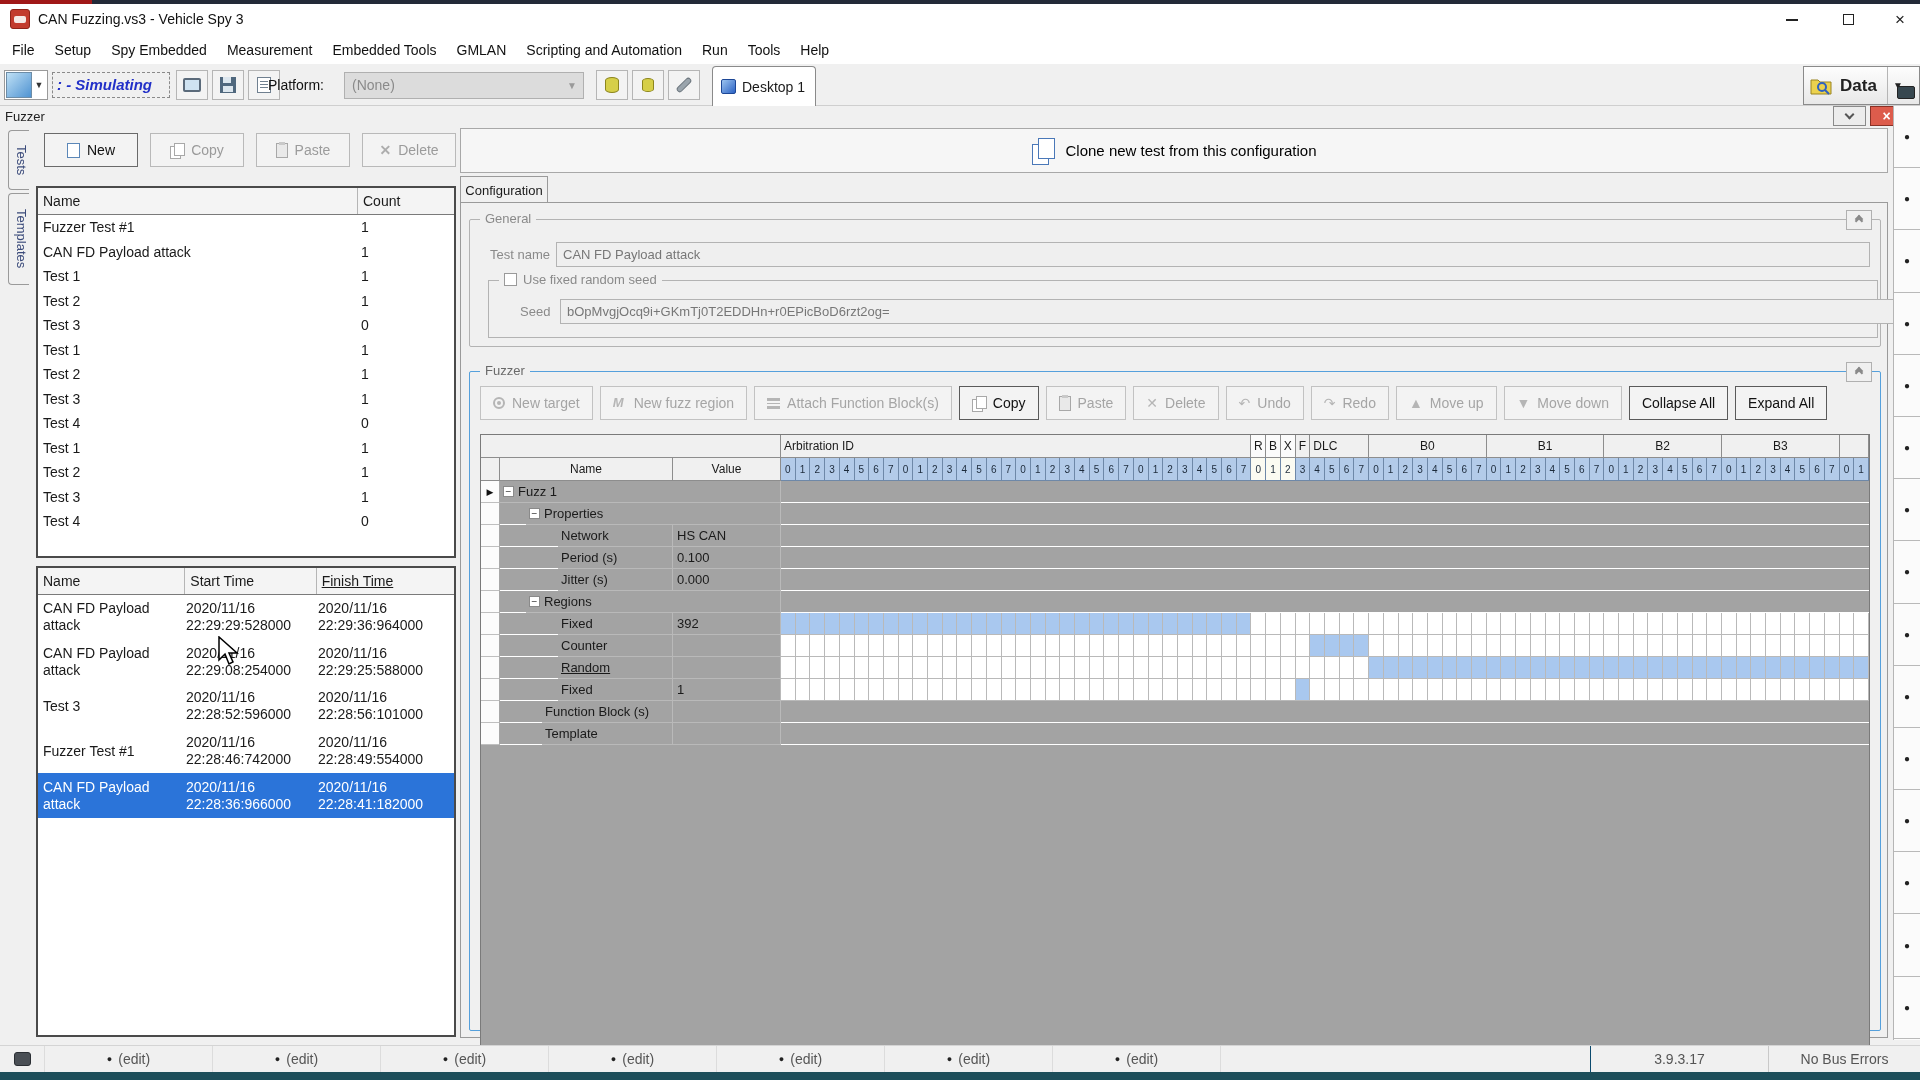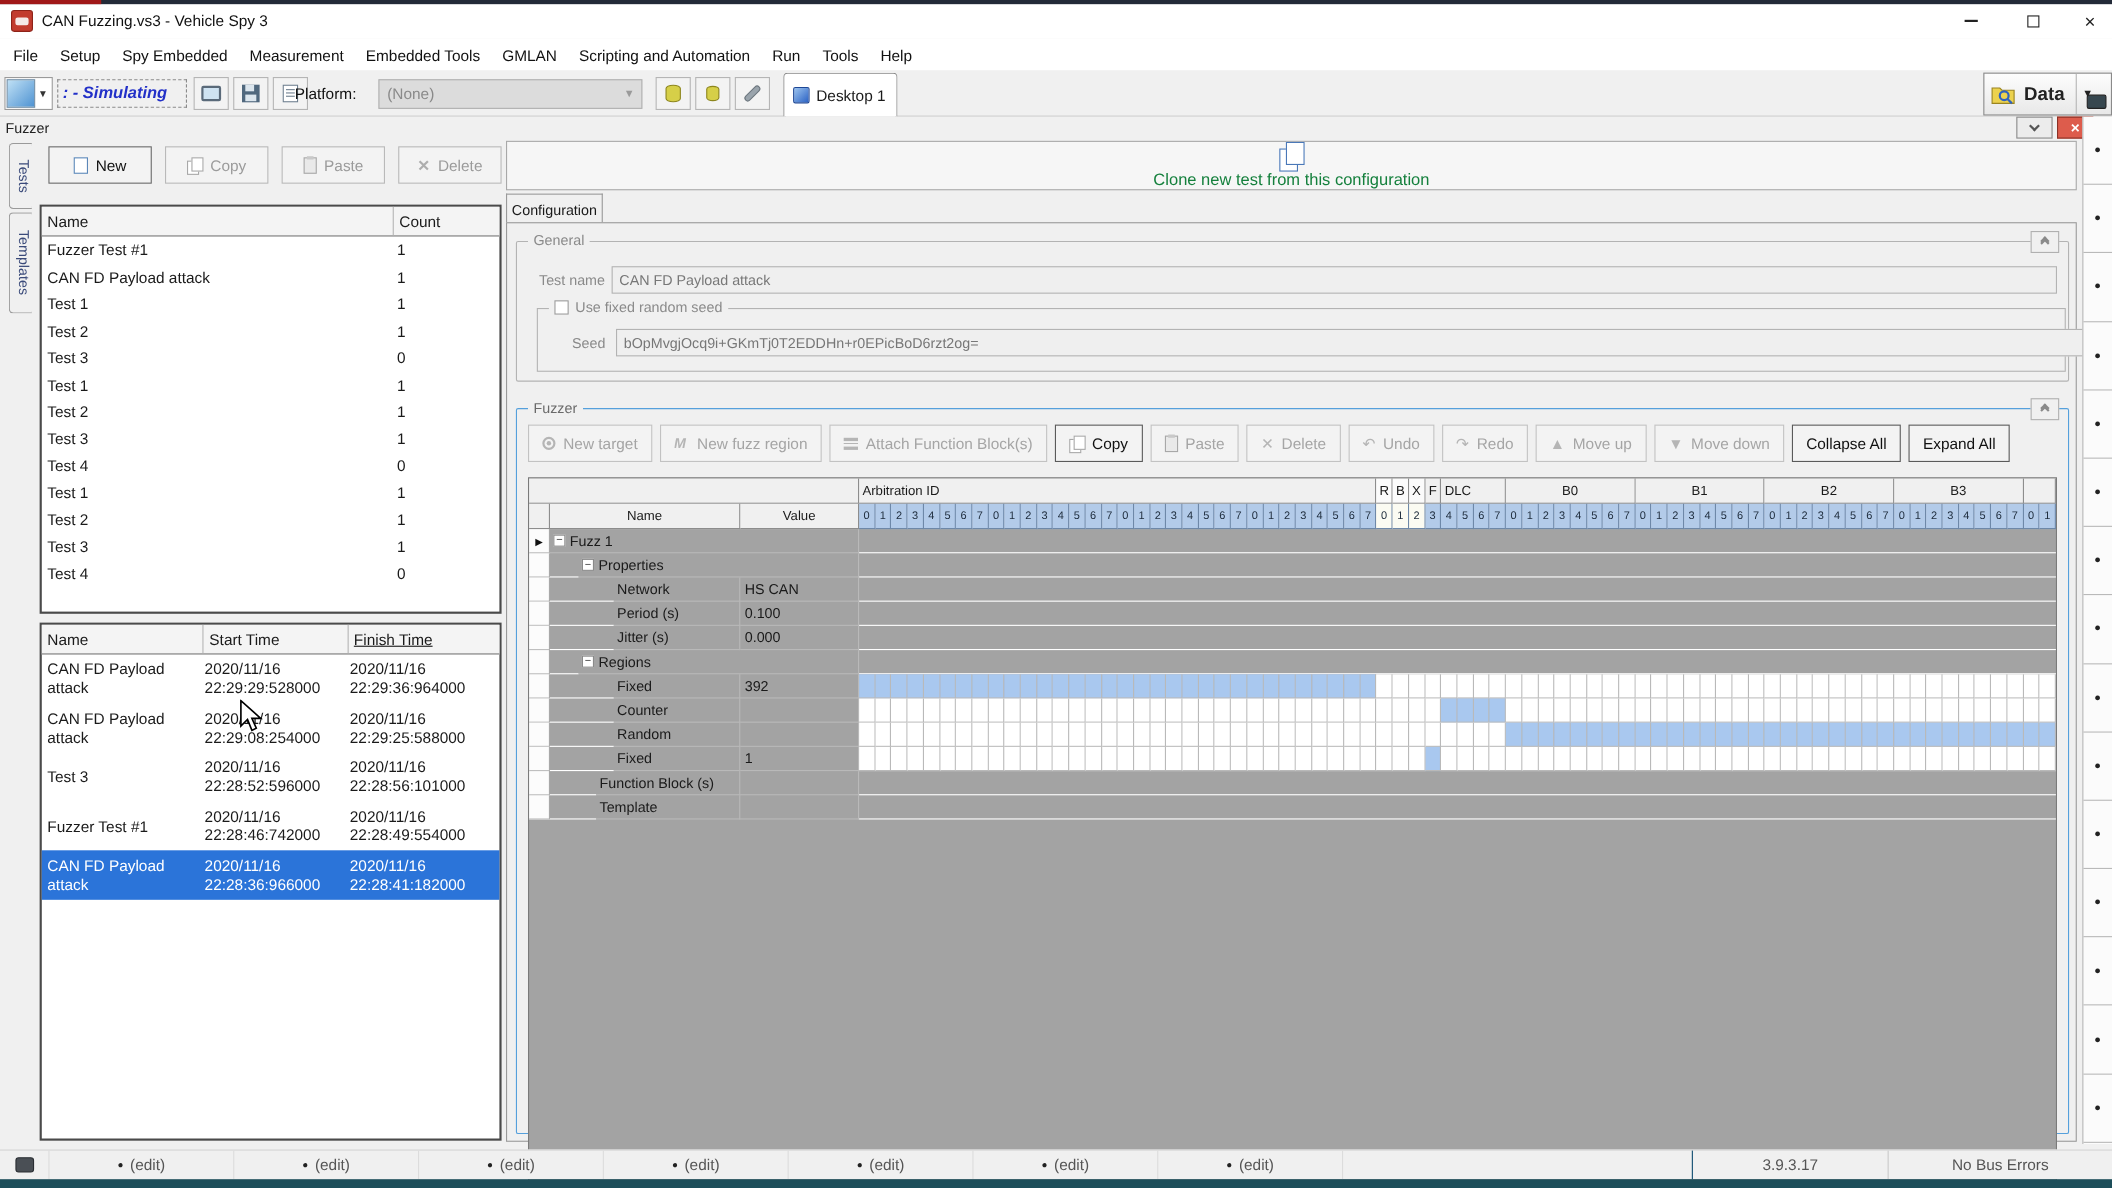--- a/index.html
+++ b/index.html
@@ -86,21 +86,21 @@
   #tests-table .trow .c0 { width:318px; padding-left:5px; }
   #tests-table .trow .c1 { width:96px; padding-left:5px; }
   #runs-table .trow { height:44.6px; }
   .runc { display:flex; flex-direction:column; justify-content:center; line-height:17px; }
   #runs-table .c0 { width:148px; padding-left:5px; }
   #runs-table .c1 { width:132px; }
   #runs-table .c2 { width:132px; }
   .trow.selected { background:#2b74d9; color:#fff; }
 
   
-  #clone-banner { position:absolute; left:460px; top:128px; width:1428px; height:45px; background:#f6f6f6; border:1px solid #a8a8a8; display:flex; align-items:center; justify-content:center; gap:12px; font-size:15px; color:#15803d;flex-direction:column; }
+  #clone-banner { position:absolute; left:460px; top:128px; width:1428px; height:45px; background:#f6f6f6; border:1px solid #a8a8a8; display:flex; align-items:center; justify-content:center; gap:12px; font-size:15px; color:#000000; }
   .ic-pages { width:22px; height:26px; position:relative; }
   .ic-pages:before, .ic-pages:after { content:""; position:absolute; width:15px; height:19px; background:#fff; border:1px solid #4a78b8; }
   .ic-pages:before { left:0; top:6px; } .ic-pages:after { left:6px; top:0; }
   #config-tab { position:absolute; left:460px; top:176px; width:88px; height:27px; background:#f0f0f0; border:1px solid #9a9a9a; border-bottom:none; font-size:13px; display:flex; align-items:center; justify-content:center; }
   #config-box { position:absolute; left:460px; top:202px; width:1428px; height:836px; border:1px solid #9a9a9a; background:#f0f0f0; }
 
   .groupbox { position:absolute; border:1px solid #b3b3b3; border-radius:2px; }
   .gb-label { position:absolute; top:-9px; left:10px; background:#f0f0f0; padding:0 5px; font-size:13px; color:#8a8a8a; }
   .gb-collapse { position:absolute; right:8px; top:-10px; width:26px; height:20px; background:#f0f0f0; border:1px solid #b0b0b0; display:flex; flex-direction:column; align-items:center; justify-content:center; }
   .chev-up { width:6px; height:6px; border-left:2px solid #8a8a8a; border-top:2px solid #8a8a8a; transform:rotate(45deg); margin:-2px 0; }
@@ -156,21 +156,21 @@
   #rail-icon { position:absolute; left:1897px; top:86px; width:18px; height:13px; background:#37474f; border-radius:2px; border:1px solid #222; }
 
   
   #statusbar { position:absolute; left:0; top:1045px; width:1920px; height:27px; background:#f0f0f0; border-top:1px solid #d4d4d4; display:flex; align-items:stretch; font-size:14px; color:#555; }
   #status-icon { width:44px; display:flex; align-items:center; justify-content:center; }
   #status-icon .g { width:17px; height:14px; background:#4a4f55; border-radius:3px; border:1px solid #2a2e33; }
   .sseg { width:168px; border-left:1px solid #dcdcdc; display:flex; align-items:center; justify-content:center; gap:6px; }
   .sseg .b { font-size:9px; color:#222; }
   #sfill { flex:1; border-left:1px solid #dcdcdc; }
   #sversion { width:178px; border-left:1px solid #0c4a6e; display:flex; align-items:center; justify-content:center; }
-  #sbus { width:204px; border-left:1px solid #c9c9c9; display:flex; align-items:center; justify-content:center;text-align:right; }
+  #sbus { width:152px; border-left:1px solid #c9c9c9; display:flex; align-items:center; justify-content:center;text-align:right; }
   #bottomstrip { position:absolute; left:0; top:1072px; width:1920px; height:8px; background:#1d4e5a; }
 
   
   #cursor { position:absolute; left:218px; top:636px; width:22px; height:30px; z-index:50; }
 </style>
 </head>
 <body>
 
 <div id="root">
 
@@ -780,21 +780,21 @@
                 <div class="cell"></div>
                 <div class="cell"></div>
                 <div class="cell"></div>
                 <div class="cell"></div>
                 <div class="cell"></div>
               </div>
             </div>
             <div class="grow">
               <div class="mcell"></div>
               <div class="spacer" style="width: 58px;"></div>
-              <div class="ncell" style="width: 115px;">
+              <div class="ncell" style="width: 115px; text-decoration: underline;">
                 <span>Random</span>
               </div>
               <div class="vcell"></div>
               <div class="cells">
                 <div class="cell"></div>
                 <div class="cell"></div>
                 <div class="cell"></div>
                 <div class="cell"></div>
                 <div class="cell"></div>
                 <div class="cell"></div>

